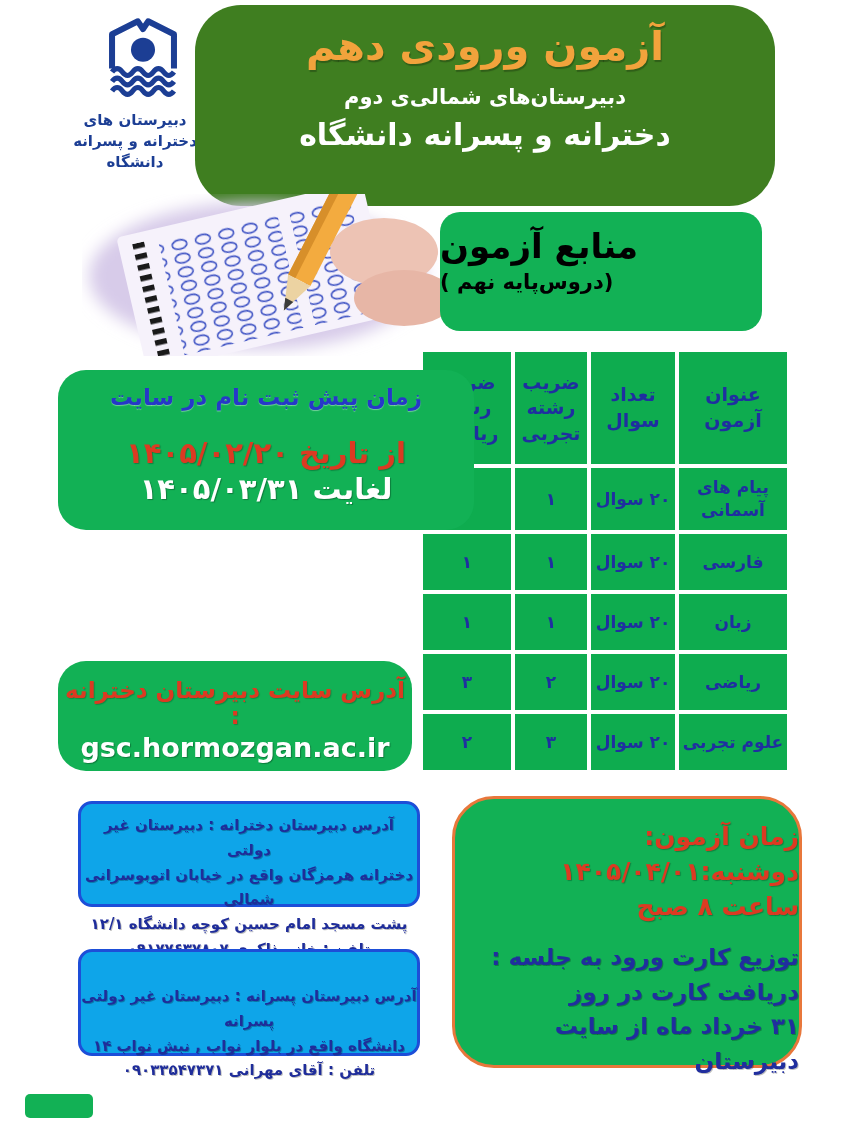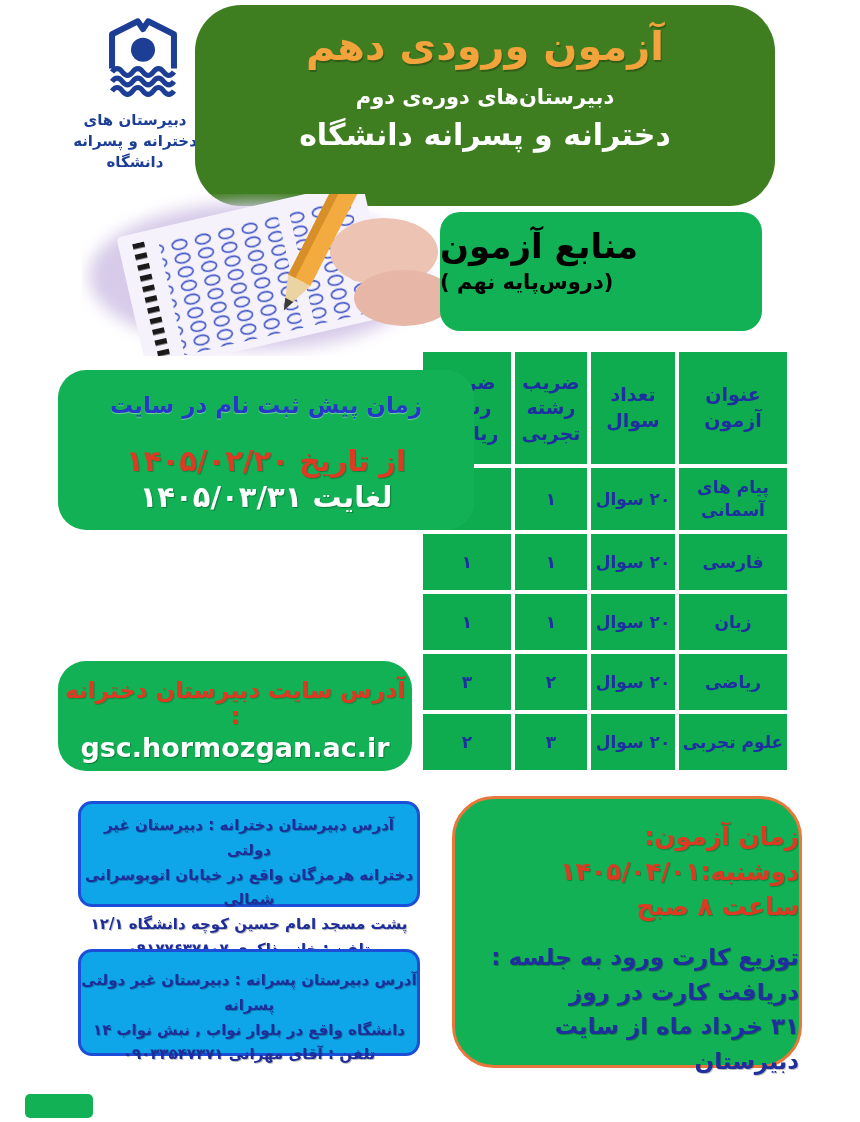--- a/index.html
+++ b/index.html
@@ -49,39 +49,39 @@
   .cell{
     background:#0EAC4F;color:#1F2FA0;font-weight:bold;display:flex;
     align-items:center;justify-content:center;text-align:center;
     white-space:pre-line;line-height:1.35;
   }
   .th{font-size:19px;}
   .td{font-size:17px;}
 
   
   .green-box{background:#12B155;border-radius:28px;text-align:center;box-sizing:border-box;}
-  .reg{left:58px;top:370px;width:416px;height:160px;padding-top:22px;}
+  .reg{left:58px;top:370px;width:416px;height:160px;padding-top:14px;}
   .reg-title{color:#2638C8;font-size:23px;font-weight:bold;text-shadow:0 1px 1px rgba(255,255,255,.4);}
   .reg-date1{color:#DC3A22;font-size:29px;font-weight:bold;margin-top:26px;text-shadow:1px 1px 1px rgba(0,0,0,.25);}
   .reg-date2{color:#fff;font-size:29px;font-weight:bold;margin-top:2px;text-shadow:1px 1px 1px rgba(0,0,0,.3);}
 
   .site-boys{left:58px;top:548px;width:354px;height:110px;padding-top:16px;}
   .site-girls{left:58px;top:661px;width:354px;height:110px;padding-top:16px;}
   .site-label{color:#DC3A22;font-size:23px;font-weight:bold;text-shadow:1px 1px 1px rgba(0,0,0,.2);}
   .site-url{color:#fff;font-size:27px;font-weight:bold;direction:ltr;margin-top:3px;text-shadow:1px 1px 1px rgba(0,0,0,.3);}
 
   
   .addr{
     background:#0ea5e9;border:3px solid #1d4ed8;border-radius:14px;
     text-align:center;box-sizing:border-box;color:#1F2D9A;font-weight:bold;
     font-size:15px;line-height:1.65;white-space:pre-line;
     text-shadow:1px 1px 0 rgba(0,0,0,.25);
   }
   .addr-girls{left:78px;top:801px;width:342px;height:106px;padding-top:9px;}
-  .addr-boys{left:78px;top:949px;width:342px;height:107px;padding-top:16px;}
+  .addr-boys{left:78px;top:949px;width:342px;height:107px;padding-top:32px;}
 
   
   .exam-time{
     left:452px;top:796px;width:350px;height:272px;background:#12B155;
     border:3px solid #E8773B;border-radius:42px;text-align:right;
     box-sizing:border-box;padding-top:20px;
   }
   .exam-red{color:#DC3A22;font-size:25px;font-weight:bold;line-height:1.4;white-space:pre-line;text-shadow:1px 1px 1px rgba(0,0,0,.25);}
   .exam-blue{color:#202E9E;font-size:23px;font-weight:bold;line-height:1.5;white-space:pre-line;margin-top:16px;text-shadow:1px 1px 0 rgba(0,0,0,.25);}
 
@@ -98,21 +98,21 @@
     <path d="M14 64 q6 -8 12 0 t12 0 t12 0 t12 0 t12 0 t12 0" fill="none" stroke="#1C3E94" stroke-width="6"></path>
     <path d="M14 75 q6 -8 12 0 t12 0 t12 0 t12 0 t12 0 t12 0" fill="none" stroke="#1C3E94" stroke-width="6"></path>
     <path d="M14 86 q6 -8 12 0 t12 0 t12 0 t12 0 t12 0 t12 0" fill="none" stroke="#1C3E94" stroke-width="6"></path>
   </svg>
   <div class="abs logo-caption">دبیرستان های
 دخترانه و پسرانه
 دانشگاه</div>
 
   <div class="abs banner">
     <div class="banner-title">آزمون ورودی دهم</div>
-    <div class="banner-sub1">دبیرستان‌های دوره‌ی دوم</div>
+    <div class="banner-sub1">دبیرستان‌های شمالی‌ی دوم</div>
     <div class="banner-sub2">دخترانه و پسرانه دانشگاه</div>
   </div>
 
   <svg class="abs photo" viewBox="0 0 362 162">
     <defs>
       <pattern id="bub" width="24" height="14" patternUnits="userSpaceOnUse">
         <ellipse cx="10" cy="7" rx="7.5" ry="4.6" fill="none" stroke="#4054C4" stroke-width="1.6"></ellipse>
       </pattern>
       <pattern id="marks" width="20" height="11" patternUnits="userSpaceOnUse">
         <rect x="0" y="2" width="15" height="5.5" fill="#1a1a1a"></rect>

